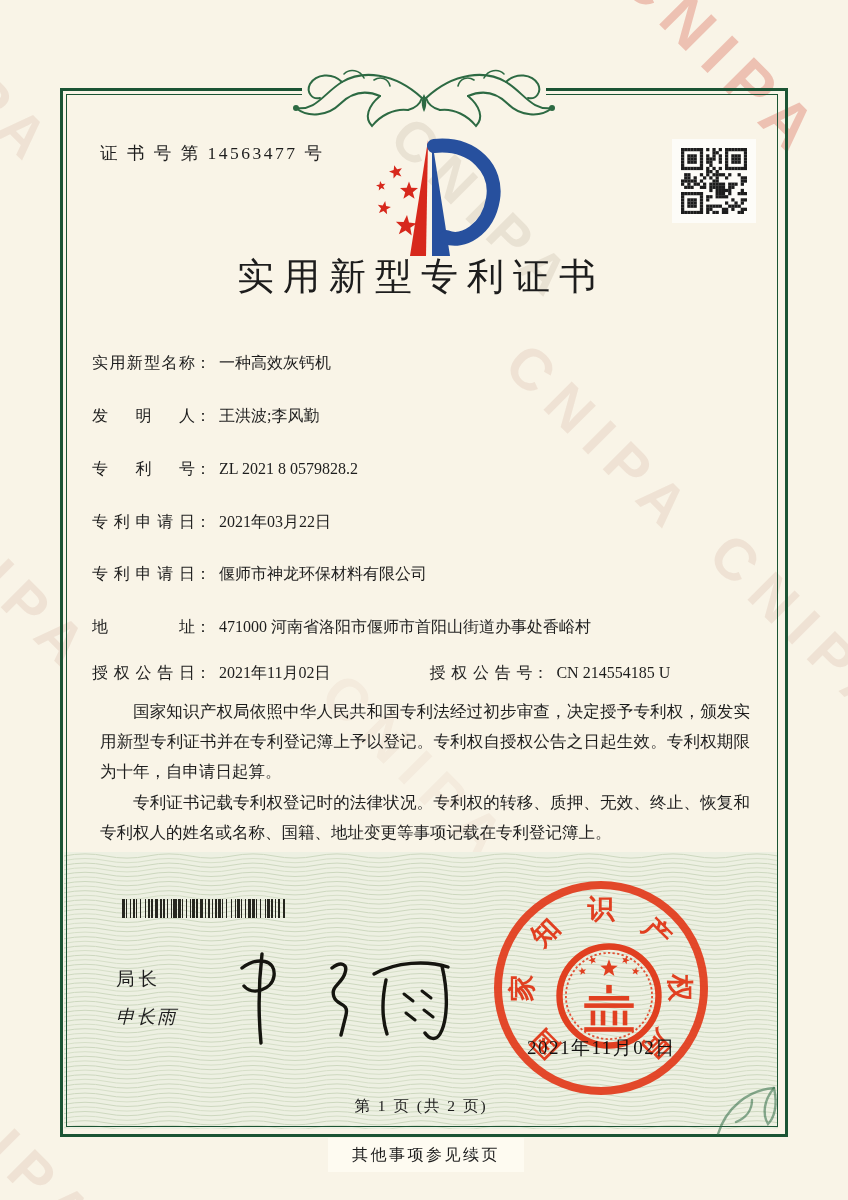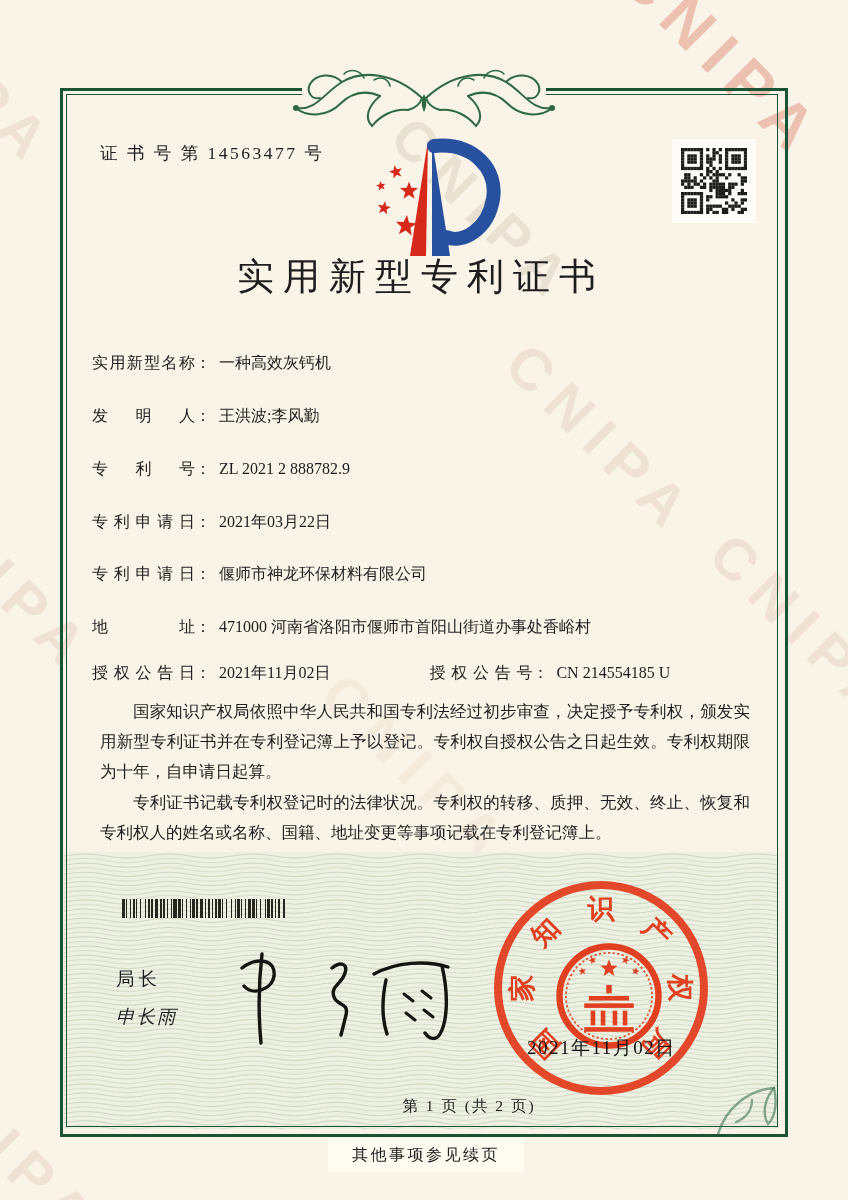--- a/index.html
+++ b/index.html
@@ -55,21 +55,21 @@
   .seal{position:absolute;left:494px;top:881px;width:214px;height:214px;z-index:3;}
   .seal-ring{position:absolute;left:0;top:0;width:198px;height:198px;
     border:8px solid rgba(226,58,26,.92);border-radius:50%;}
   .seal-char{position:absolute;left:50%;top:50%;width:30px;height:30px;margin:-15px 0 0 -15px;
     font-size:27px;font-weight:bold;color:rgba(224,54,22,.95);text-align:center;line-height:30px;}
   .seal-emblem{position:absolute;left:52px;top:52px;width:110px;height:110px;}
   .seal-date{position:absolute;left:527px;top:1035px;font-size:19px;letter-spacing:1.5px;
     color:#111;z-index:4;white-space:nowrap;}
   
   .page-info{position:absolute;left:60px;top:1096px;width:722px;text-align:center;
-    font-size:15.5px;letter-spacing:2px;z-index:2;margin-left:48px;}
+    font-size:15.5px;letter-spacing:2px;z-index:2;}
   .cont-box{position:absolute;left:328px;top:1138px;width:196px;height:34px;
     background:#fefbf1;z-index:2;display:flex;align-items:center;justify-content:center;
     font-size:16px;letter-spacing:2.5px;}
   .ornament{position:absolute;left:244px;top:56px;width:360px;height:86px;z-index:2;}
   .flourish-br{position:absolute;left:712px;top:1078px;width:74px;height:62px;z-index:2;}
 </style>
 </head>
 <body>
 
 <div class="page">
@@ -423,21 +423,21 @@
 
   <div class="doc-title">实用新型专利证书</div>
 
   <div class="field f1">
     <span class="flabel">实用新型名称</span><span class="fcolon">：</span><span>一种高效灰钙机</span>
   </div>
   <div class="field f2">
     <span class="flabel">发明人</span><span class="fcolon">：</span><span>王洪波;李风勤</span>
   </div>
   <div class="field f3">
-    <span class="flabel">专利号</span><span class="fcolon">：</span><span>ZL 2021 2 888782.9</span>
+    <span class="flabel">专利号</span><span class="fcolon">：</span><span>ZL 2021 8 0579828.2</span>
   </div>
   <div class="field f4">
     <span class="flabel">专利申请日</span><span class="fcolon">：</span><span>2021年03月22日</span>
   </div>
   <div class="field f5">
     <span class="flabel">专利申请日</span><span class="fcolon">：</span><span>偃师市神龙环保材料有限公司</span>
   </div>
   <div class="field f6">
     <span class="flabel">地址</span><span class="fcolon">：</span><span>471000 河南省洛阳市偃师市首阳山街道办事处香峪村</span>
   </div>

